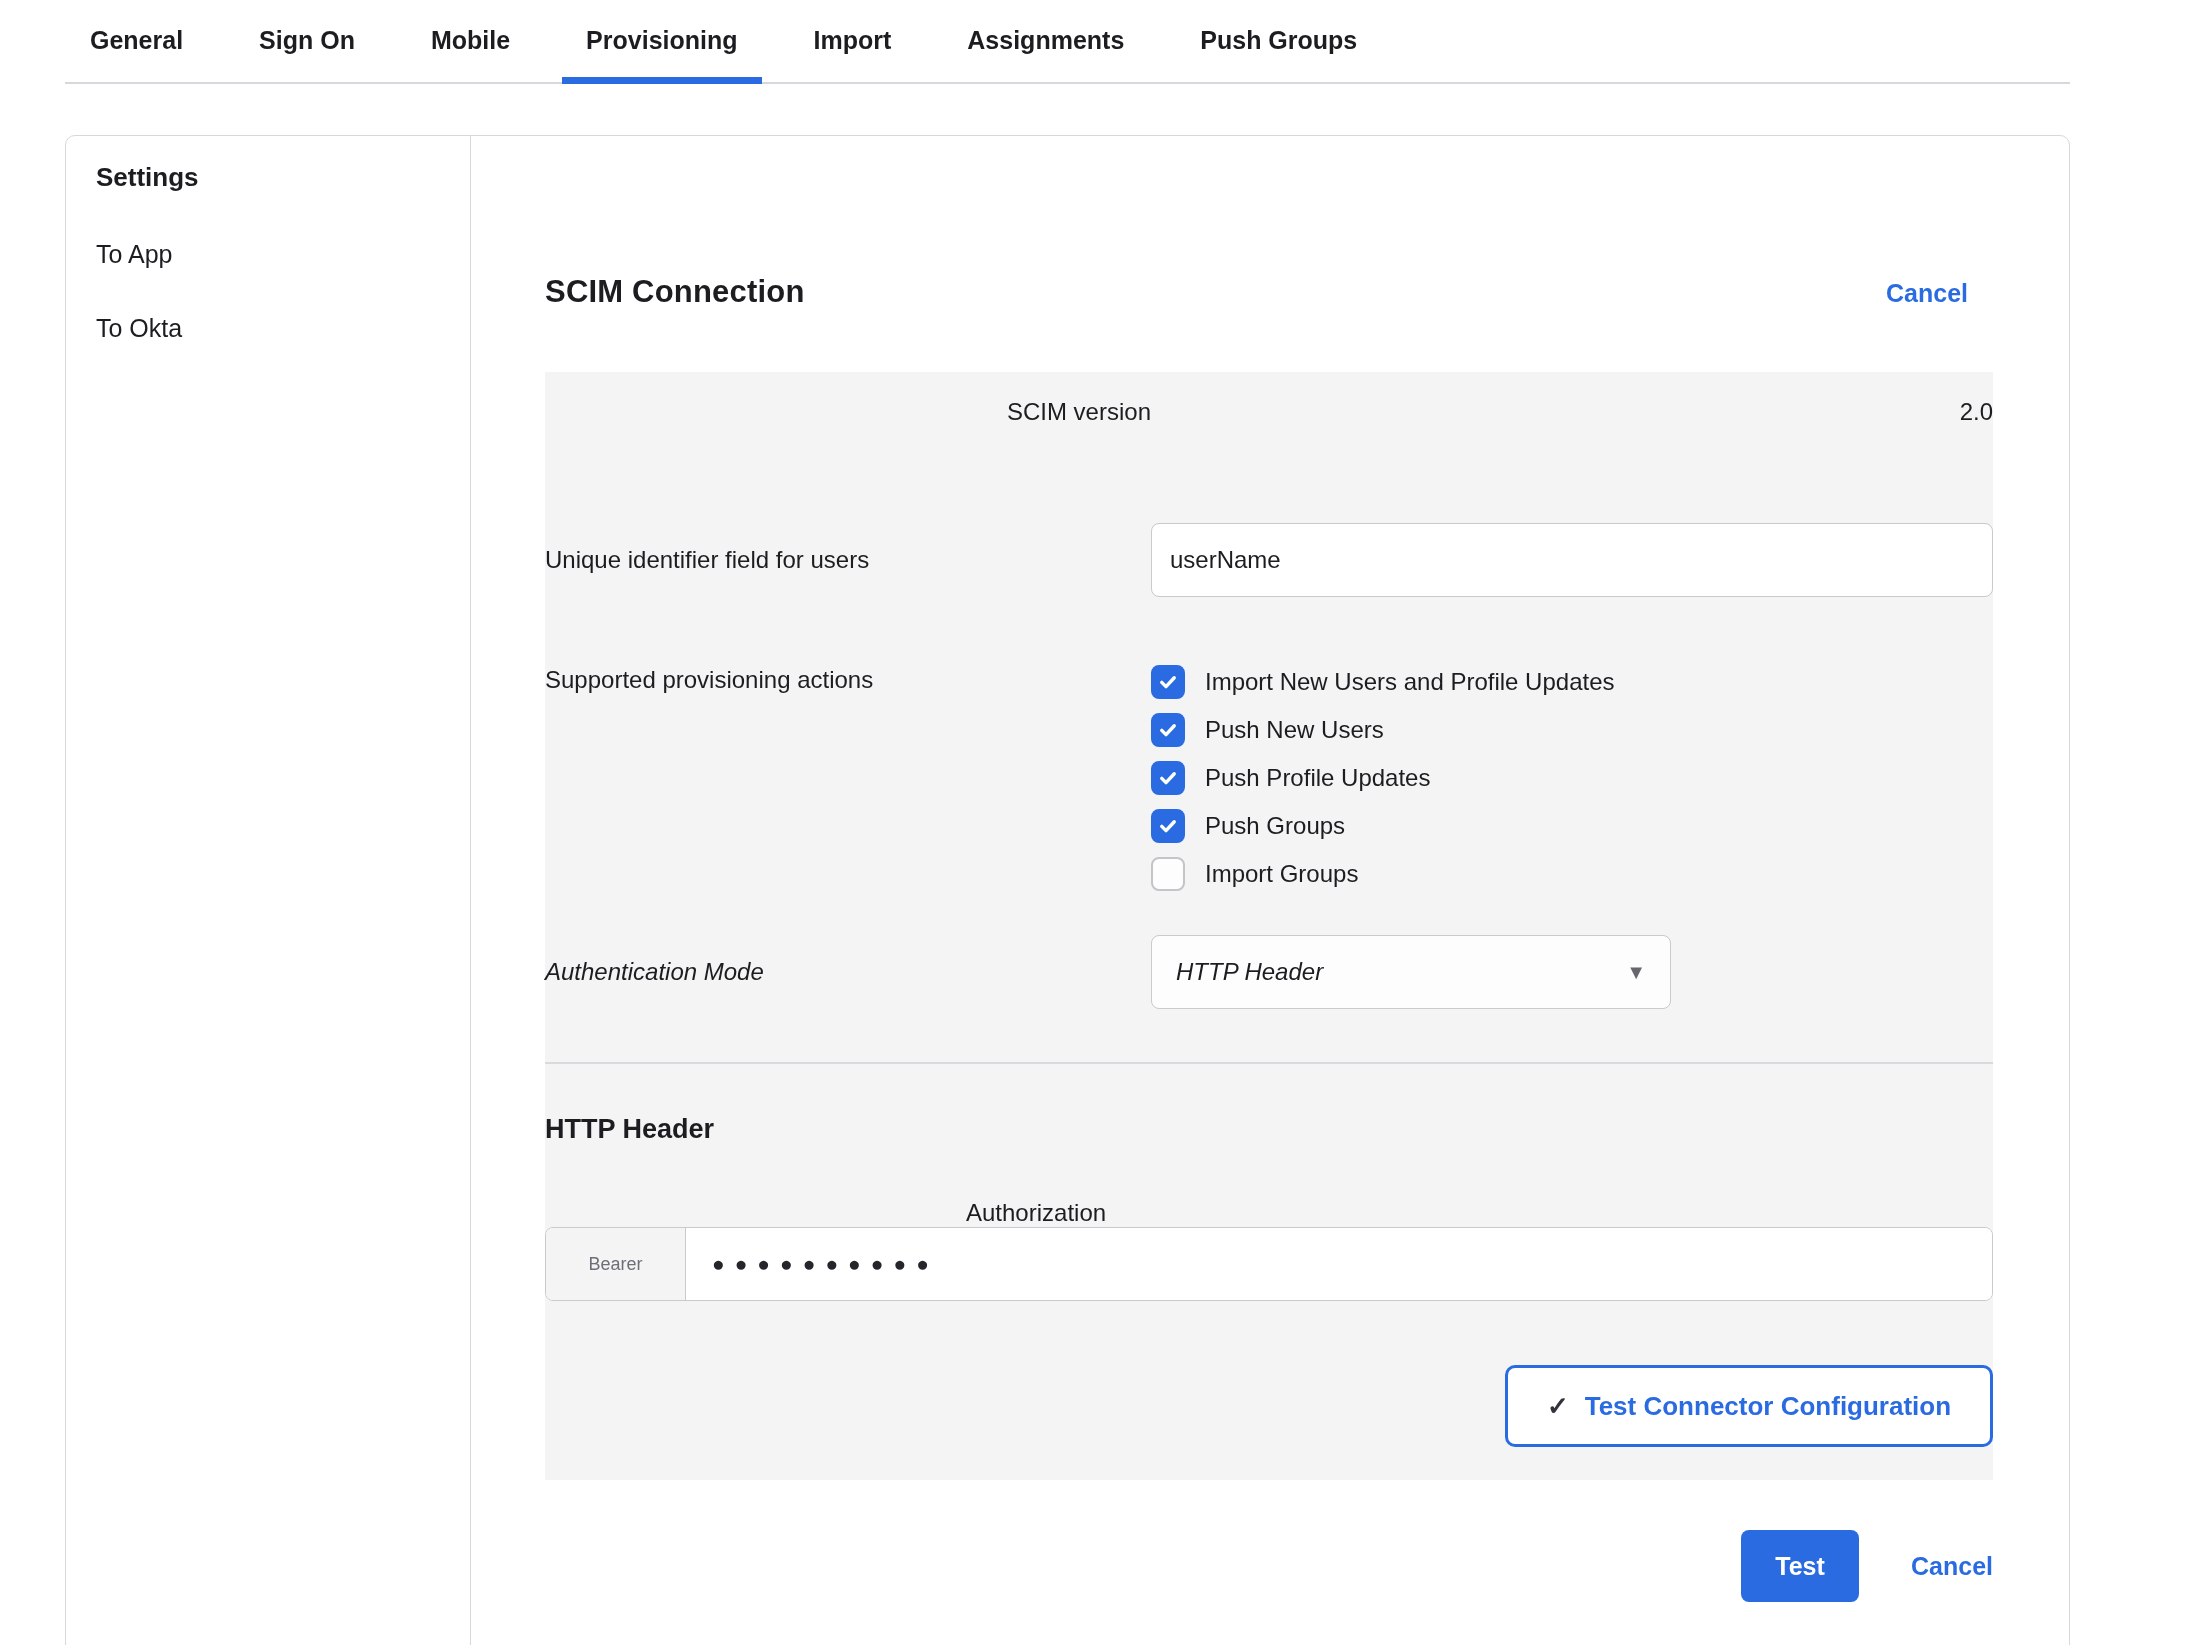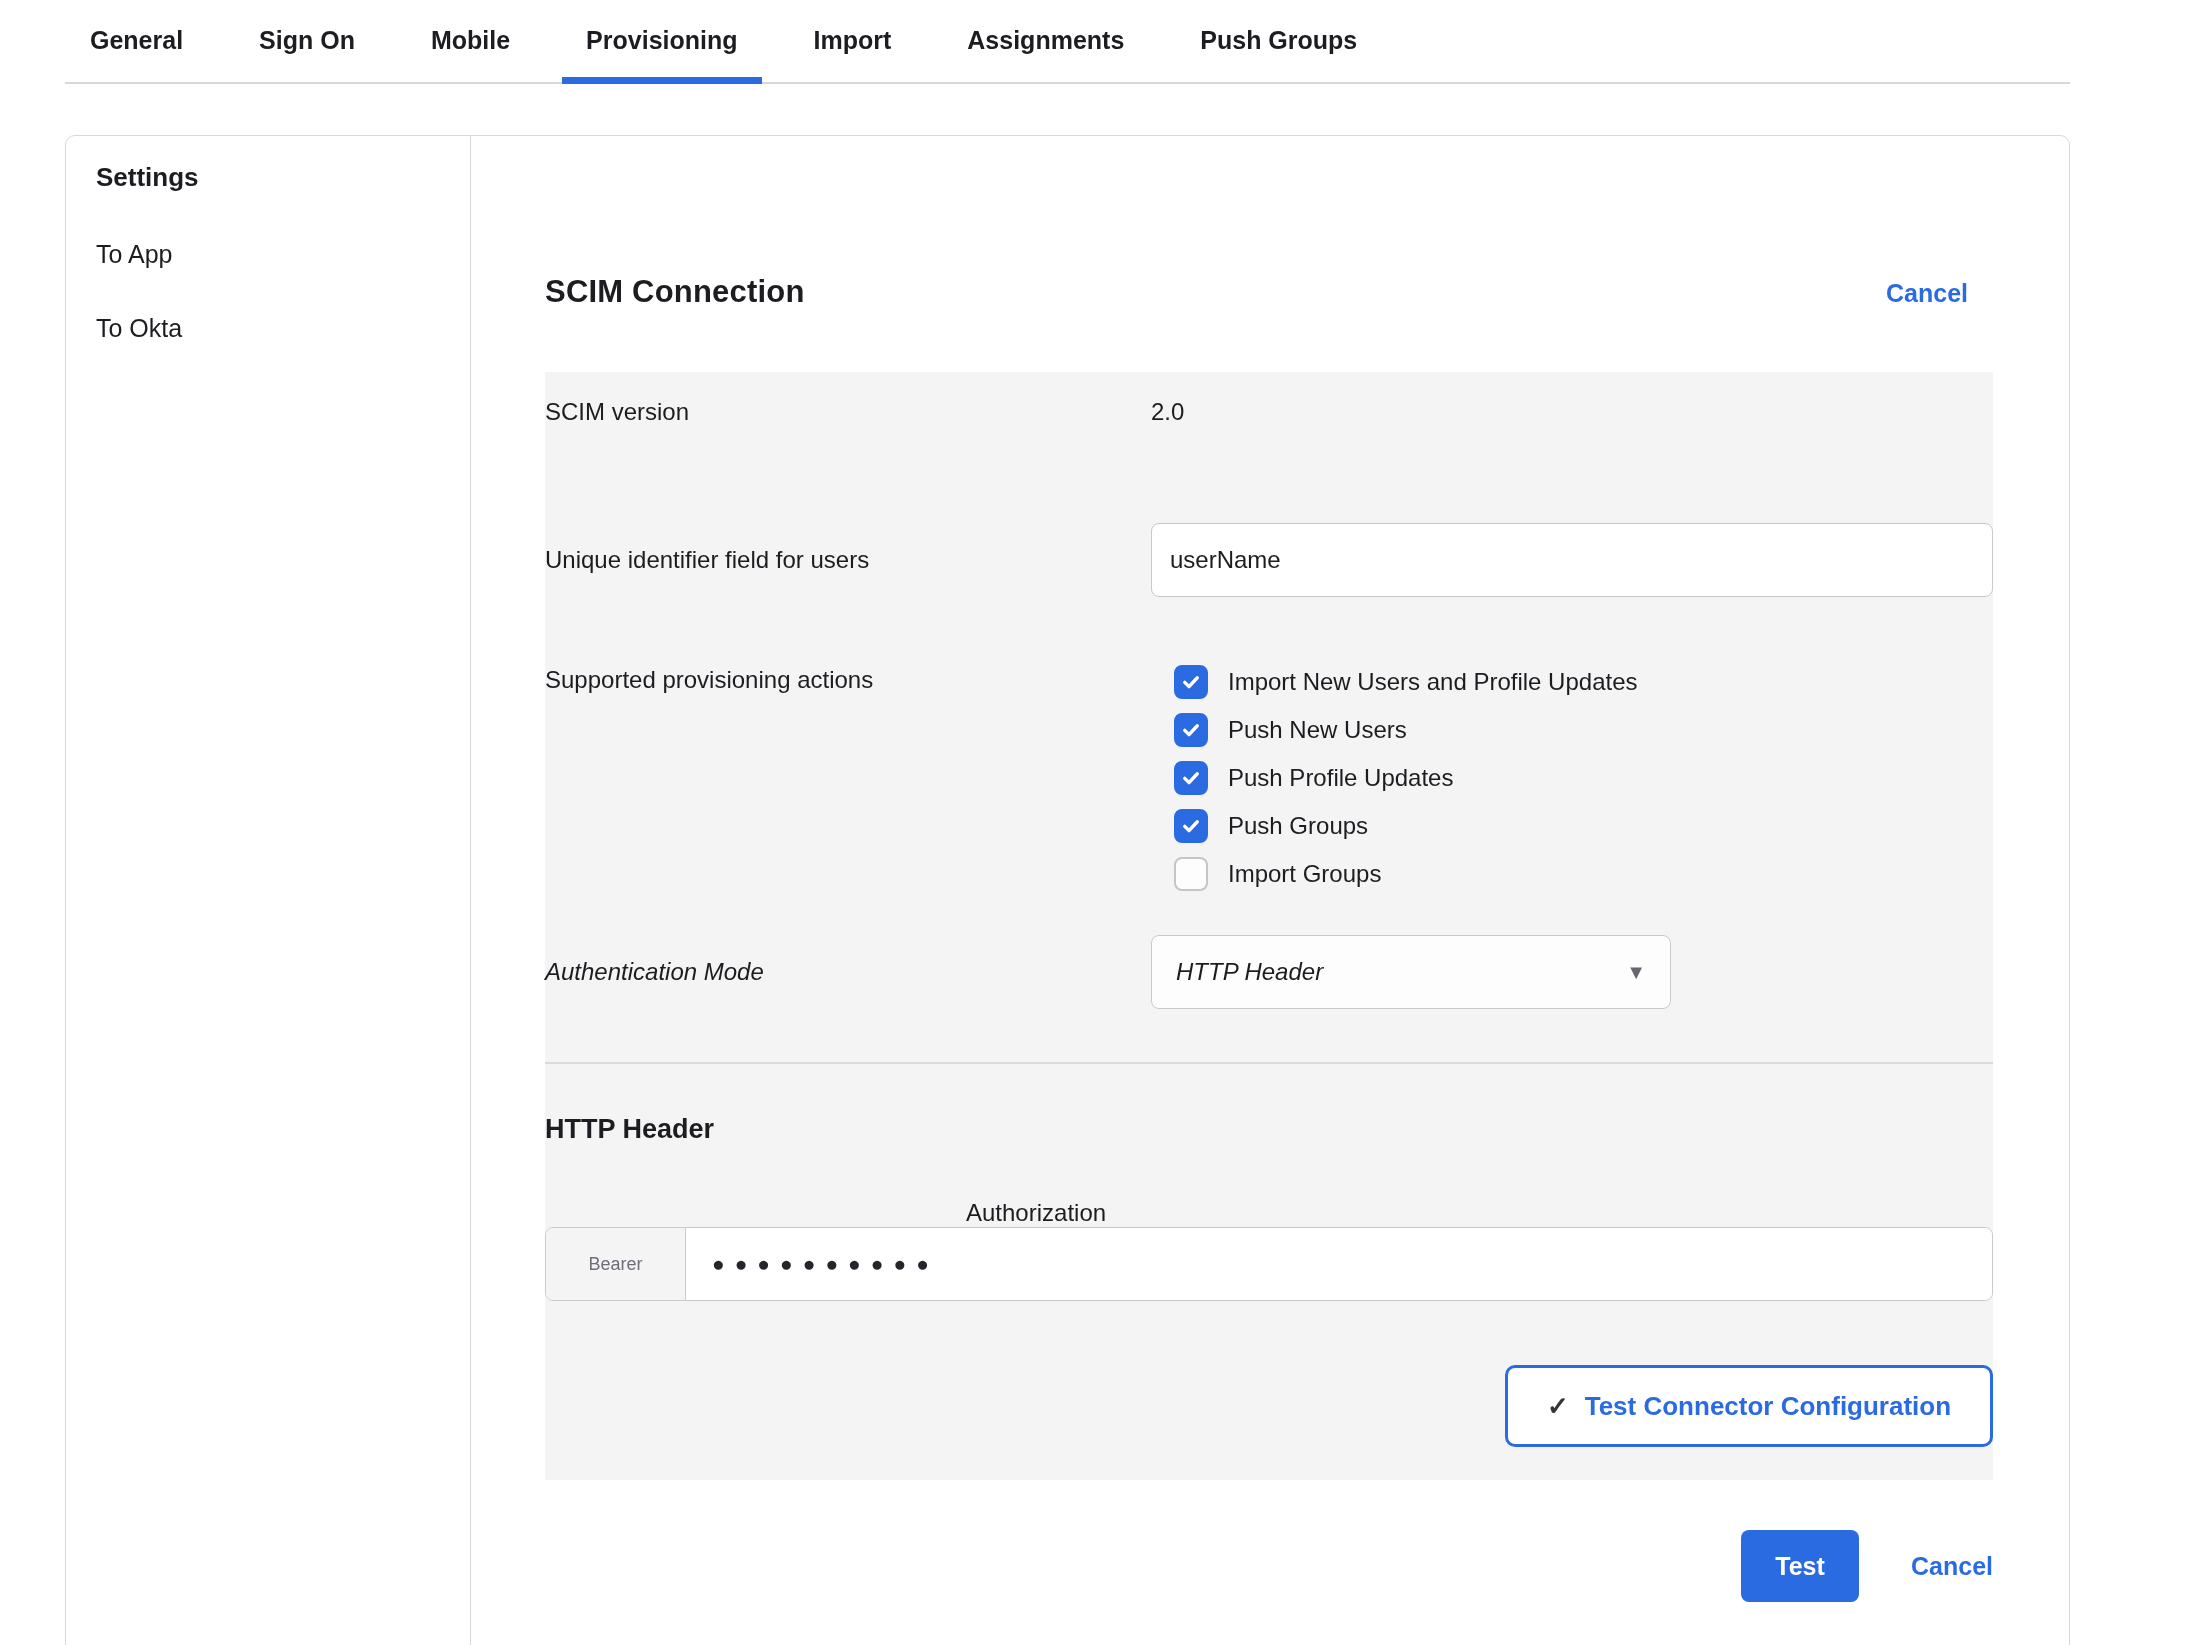--- a/index.html
+++ b/index.html
@@ -33,33 +33,33 @@
   .head-row{margin-top:138px;display:flex;align-items:baseline;justify-content:space-between;}
   .page-title{font-size:31px;font-weight:700;letter-spacing:.2px;}
   .link{color:var(--accent);font-size:25px;font-weight:700;cursor:pointer;text-decoration:none;}
   .head-row .link{margin-right:25px;}
 
   .panel{margin-top:62px;background:var(--panel);height:1108px;padding-top:14px;}
   .frow{display:flex;}
   .flabel{width:606px;flex:none;font-size:24px;color:var(--text);}
   .fvalue{flex:1;}
 
-  .row-version{height:86px;}
+  .row-version{height:86px;text-align:right;}
   .row-version .flabel,.row-version .fvalue{padding-top:12px;font-size:24px;}
 
   .text-input{position:relative;height:70px;background:#fff;border:1px solid var(--input-border);border-radius:8px;display:flex;align-items:center;padding:0 18px;font-size:24px;overflow:hidden;white-space:nowrap;}
   .row-url .flabel{align-self:center;}
   .row-unique{margin-top:51px;}
   .row-unique .text-input{height:74px;}
   .row-unique .flabel{align-self:center;}
 
   .redacted{position:relative;display:inline-block;}
   .redacted::after{content:"";position:absolute;left:-3px;right:-2px;top:9px;bottom:-5px;background:#b9b9b9;border:2px solid #a5a5a5;border-radius:3px;}
 
-  .row-actions{margin-top:61px;gap:23px;}
+  .row-actions{margin-top:61px;}
   .check-row{display:flex;align-items:center;height:48px;cursor:pointer;}
   .checkbox{width:34px;height:34px;border-radius:8px;background:#fdfdfe;border:2px solid #c4c4c9;flex:none;display:flex;align-items:center;justify-content:center;}
   .checkbox.checked{background:var(--accent);border-color:var(--accent);}
   .checkbox svg{display:none;}
   .checkbox.checked svg{display:block;}
   .check-label{margin-left:20px;font-size:24px;}
 
   .row-auth{margin-top:37px;font-style:italic;}
   .row-auth .flabel{align-self:center;}
   .select{width:520px;height:74px;background:#fdfdfe;border:1px solid var(--input-border);border-radius:8px;display:flex;align-items:center;padding:0 24px;font-size:24px;cursor:pointer;}

